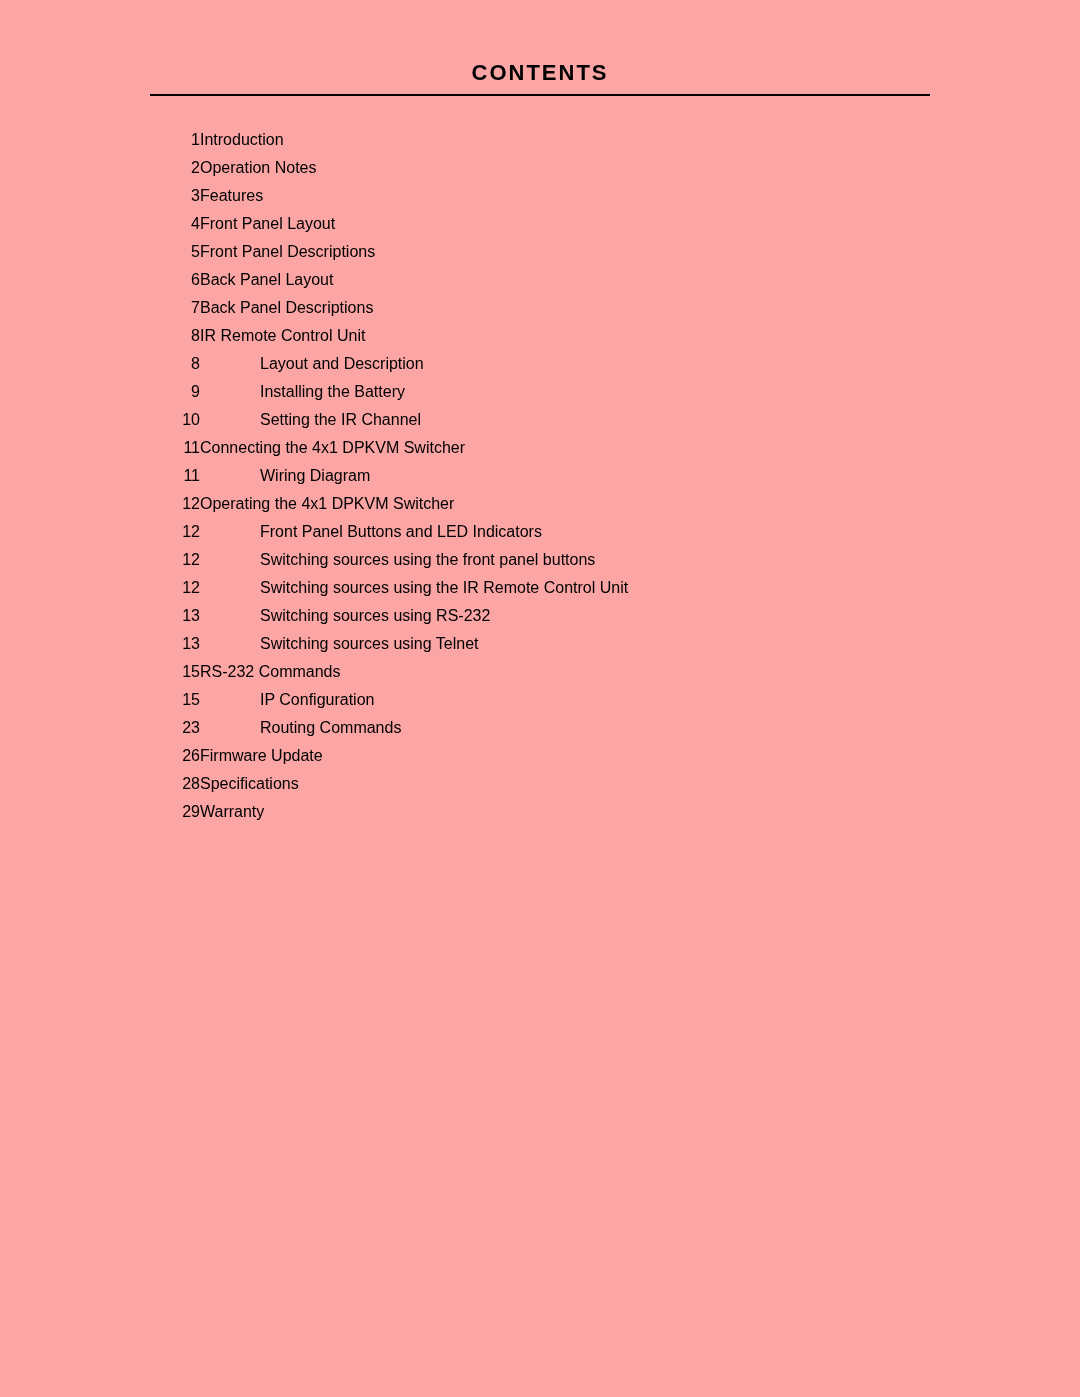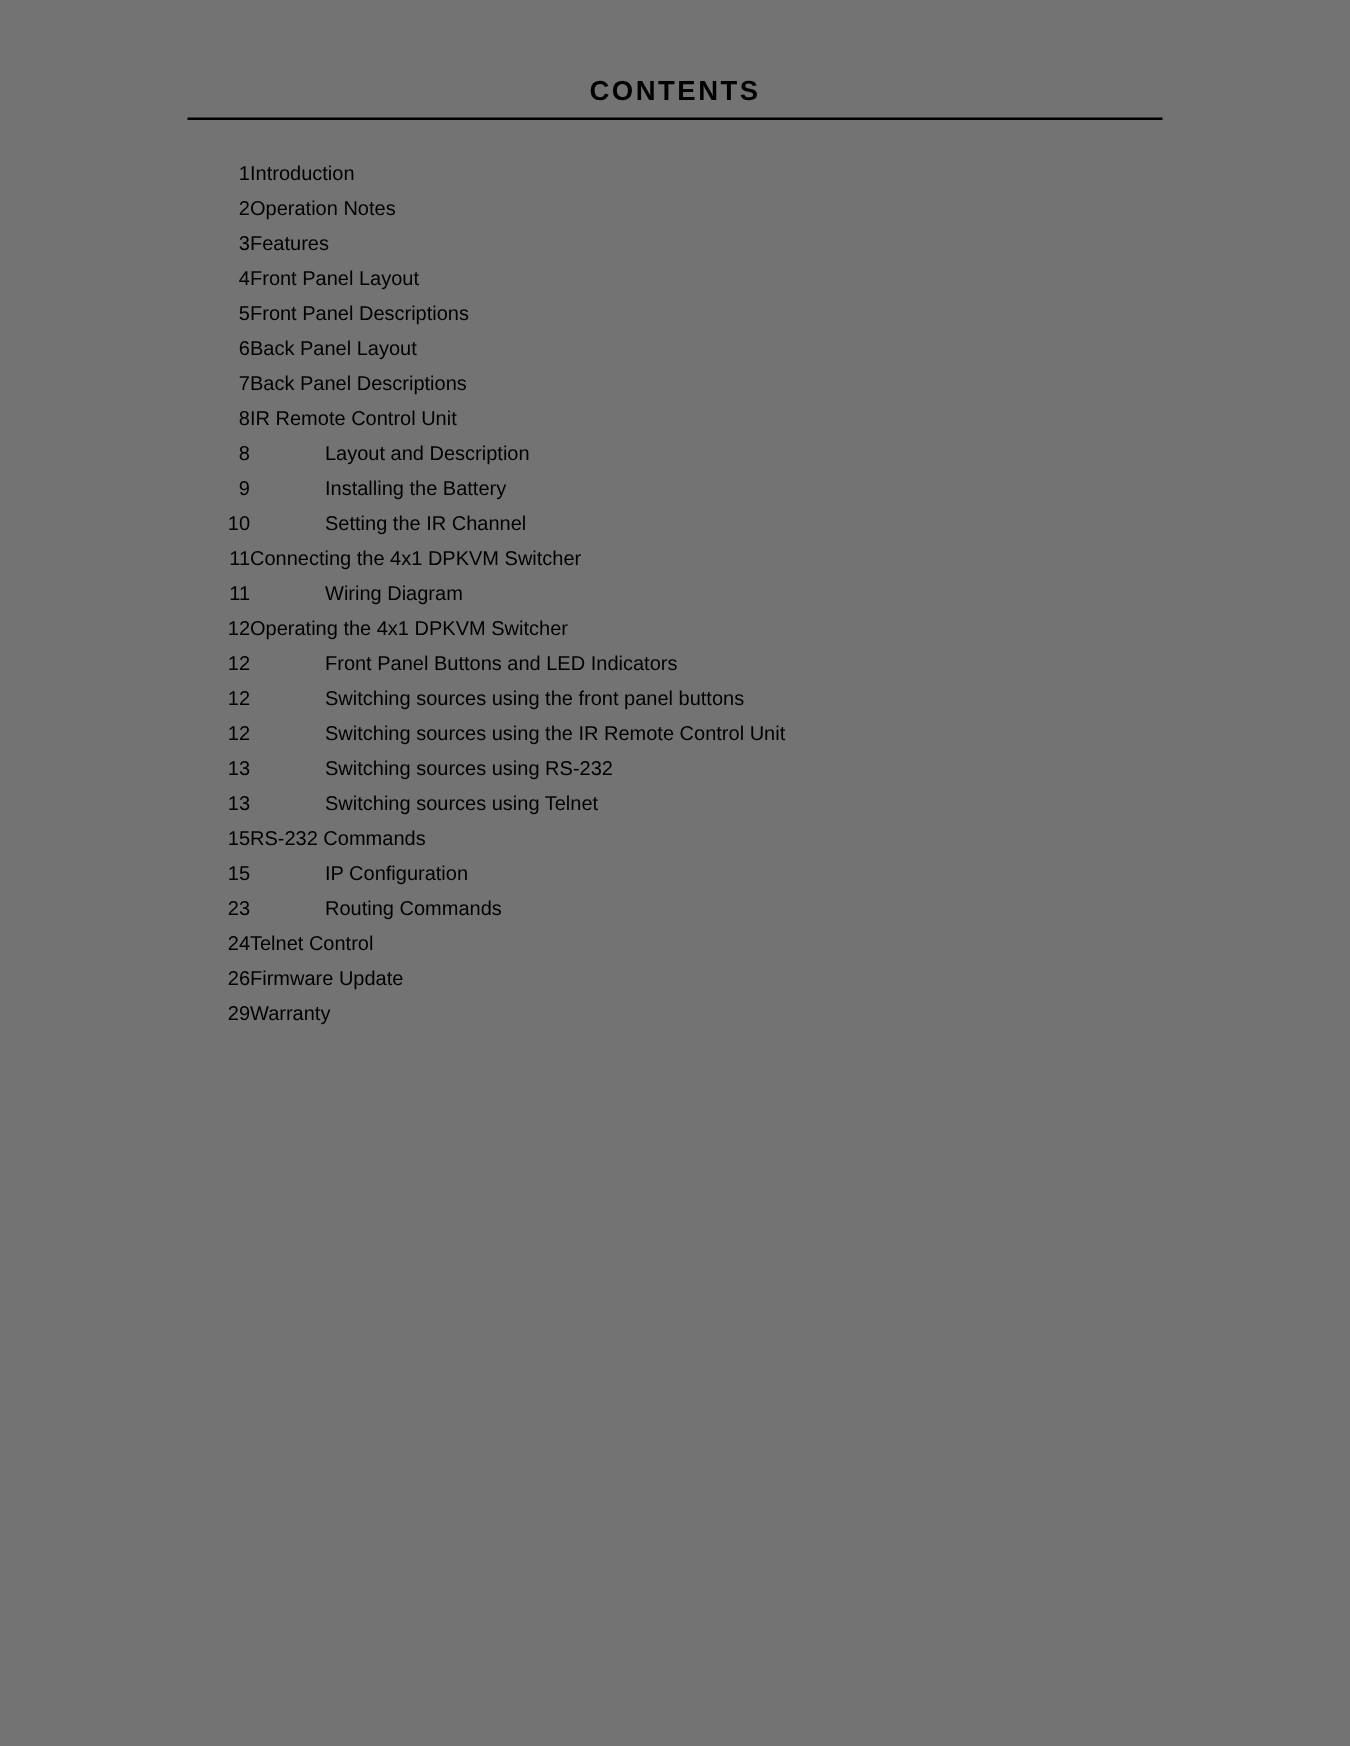--- a/index.html
+++ b/index.html
@@ -12,21 +12,21 @@
       background: #ffffff;
       font-family: Arial, Helvetica, sans-serif;
       width: 1080px;
       min-height: 1397px;
       padding: 0;
     }
 
     .page {
       width: 1080px;
       min-height: 1397px;
-      background: #737373;
+      background: #fca5a5;
       padding: 60px 150px;
     }
 
     .header {
       text-align: center;
       margin-bottom: 8px;
     }
 
     .header-title {
       font-size: 22px;
@@ -157,26 +157,26 @@
         </tr>
         <tr>
           <td class="toc-number">15</td>
           <td class="toc-label" style="padding-left: 60px;">IP Configuration</td>
         </tr>
         <tr>
           <td class="toc-number">23</td>
           <td class="toc-label" style="padding-left: 60px;">Routing Commands</td>
         </tr>
         <tr>
-          <td class="toc-number">24</td>
-          <td class="toc-label">Telnet Control</td>
+          <td class="toc-number">26</td>
+          <td class="toc-label">Firmware Update</td>
         </tr>
         <tr>
-          <td class="toc-number">26</td>
-          <td class="toc-label">Firmware Update</td>
+          <td class="toc-number">28</td>
+          <td class="toc-label">Specifications</td>
         </tr>
         <tr>
           <td class="toc-number">29</td>
           <td class="toc-label">Warranty</td>
         </tr>
       </tbody>
   </table>
 </div>
 
 </body></html>

